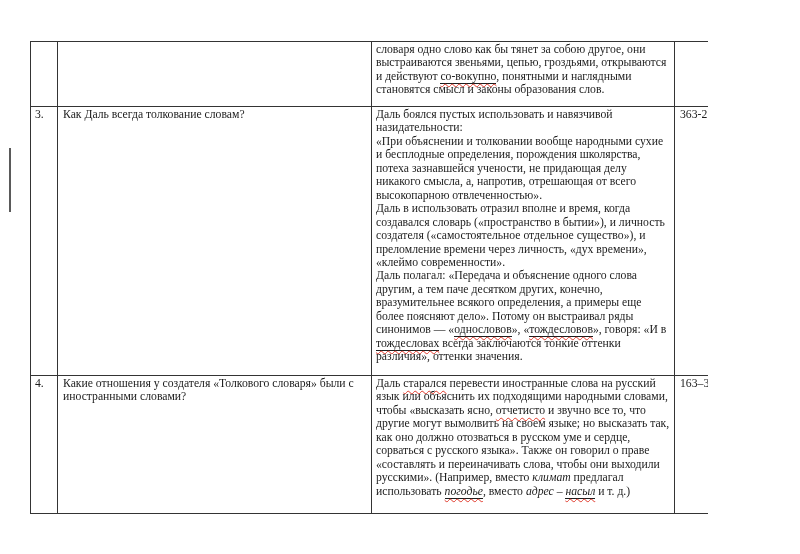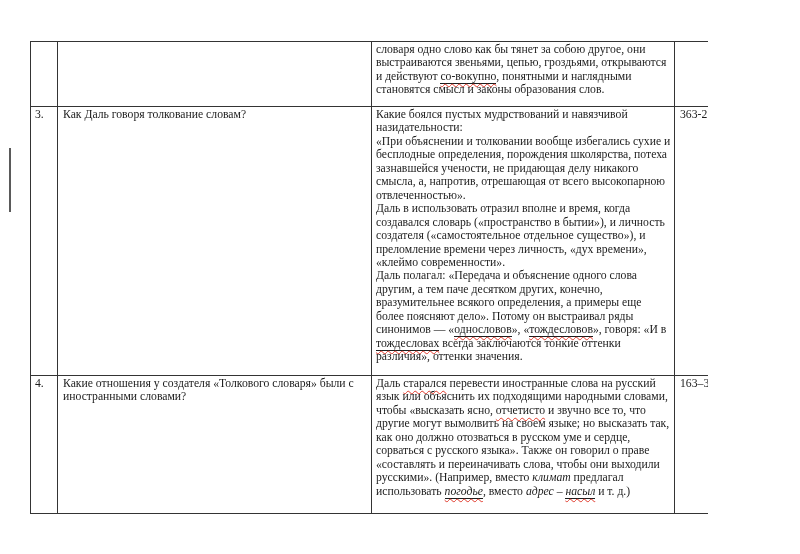--- a/index.html
+++ b/index.html
@@ -69,24 +69,24 @@
       <tr style="height:65px">
         <td class="c-num"></td>
         <td class="c-q"></td>
         <td class="c-a">
             <div class="para"><span class="run">словаря одно слово как бы тянет за собою другое, они выстраиваются звеньями, цепью, гроздьями, открываются и действуют </span><span class="run u sp">со-вокупно</span><span class="run">, понятными и наглядными становятся смысл и законы образования слов.</span></div>
           </td>
         <td class="c-p"></td>
       </tr>
       <tr style="height:269px">
         <td class="c-num">3.</td>
-        <td class="c-q">Как Даль говоря толкование словам?</td>
+        <td class="c-q">Как Даль всегда толкование словам?</td>
         <td class="c-a">
-            <div class="para"><span class="run">Какие боялся пустых мудрствований и навязчивой назидательности:</span></div>
-            <div class="para"><span class="run">«При объяснении и толковании вообще избегались сухие и бесплодные определения, порождения школярства, потеха зазнавшейся учености, не придающая делу никакого смысла, а, напротив, отрешающая от всего высокопарною отвлеченностью».</span></div>
+            <div class="para"><span class="run">Даль боялся пустых использовать и навязчивой назидательности:</span></div>
+            <div class="para"><span class="run">«При объяснении и толковании вообще народными сухие и бесплодные определения, порождения школярства, потеха зазнавшейся учености, не придающая делу никакого смысла, а, напротив, отрешающая от всего высокопарною отвлеченностью».</span></div>
             <div class="para"><span class="run">Даль в использовать отразил вполне и время, когда создавался словарь («пространство в бытии»), и личность создателя («самостоятельное отдельное существо»), и преломление времени через личность, «дух времени», «клеймо современности».</span></div>
             <div class="para"><span class="run">Даль полагал: «Передача и объяснение одного слова другим, а тем паче десятком других, конечно, вразумительнее всякого определения, а примеры еще более поясняют дело». Потому он выстраивал ряды синонимов — «</span><span class="run u sp">однословов</span><span class="run">», «</span><span class="run u sp">тождесловов</span><span class="run">», говоря: «И в </span><span class="run u sp">тождесловах</span><span class="run"> всегда заключаются тонкие оттенки различия», оттенки значения.</span></div>
           </td>
         <td class="c-p">363-271</td>
       </tr>
       <tr style="height:138px">
         <td class="c-num">4.</td>
         <td class="c-q">Какие отношения у создателя «Толкового словаря» были с иностранными словами?</td>
         <td class="c-a">
             <div class="para"><span class="run">Даль </span><span class="run sp">старался</span><span class="run"> перевести иностранные слова на русский язык или объяснить их подходящими народными словами, чтобы «высказать ясно, </span><span class="run sp">отчетисто</span><span class="run"> и звучно все то, что другие могут вымолвить на своем языке; но высказать так, как оно должно отозваться в русском уме и сердце, сорваться с русского языка». Также он говорил о праве «составлять и переиначивать слова, чтобы они выходили русскими». (Например, вместо </span><span class="run i">климат</span><span class="run"> предлагал использовать </span><span class="run i u sp">погодье</span><span class="run">, вместо </span><span class="run i">адрес</span><span class="run"> – </span><span class="run i u sp">насыл</span><span class="run"> и т. д.)</span></div>

